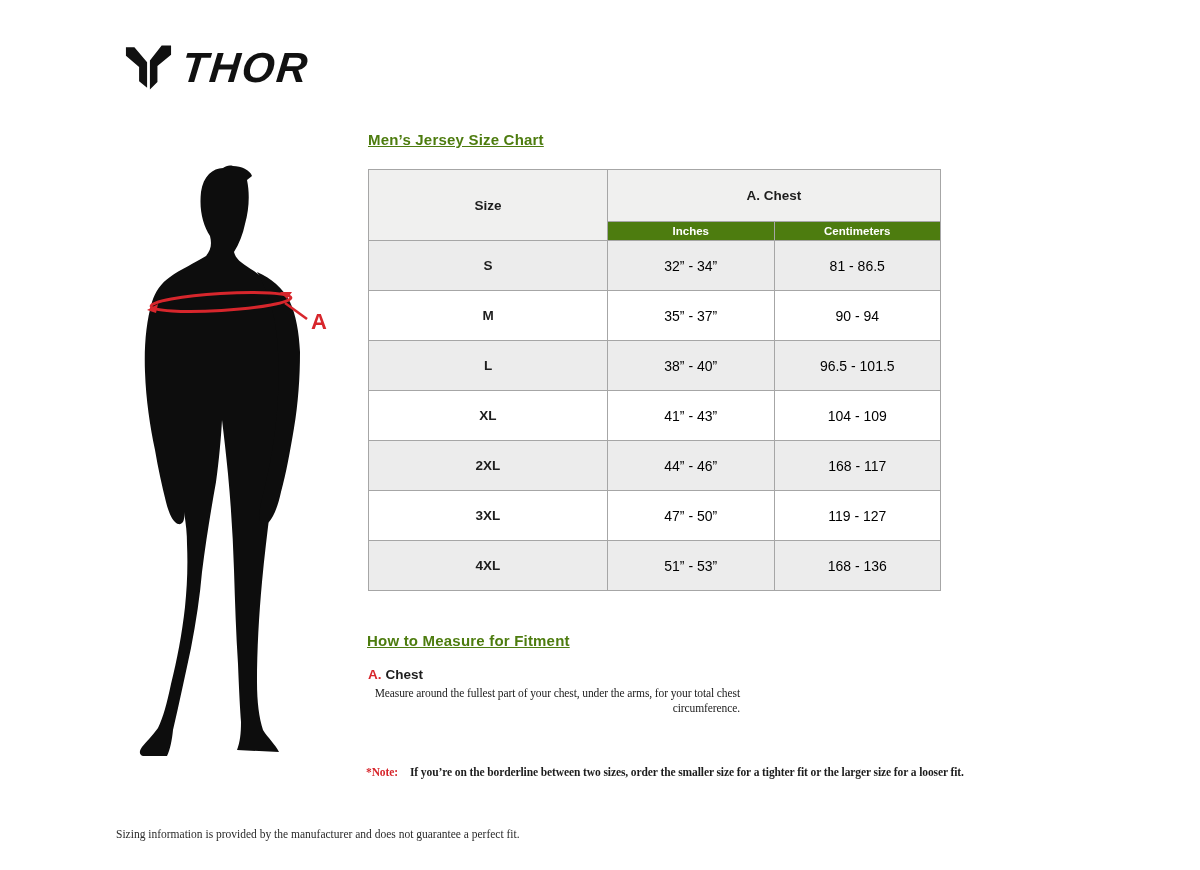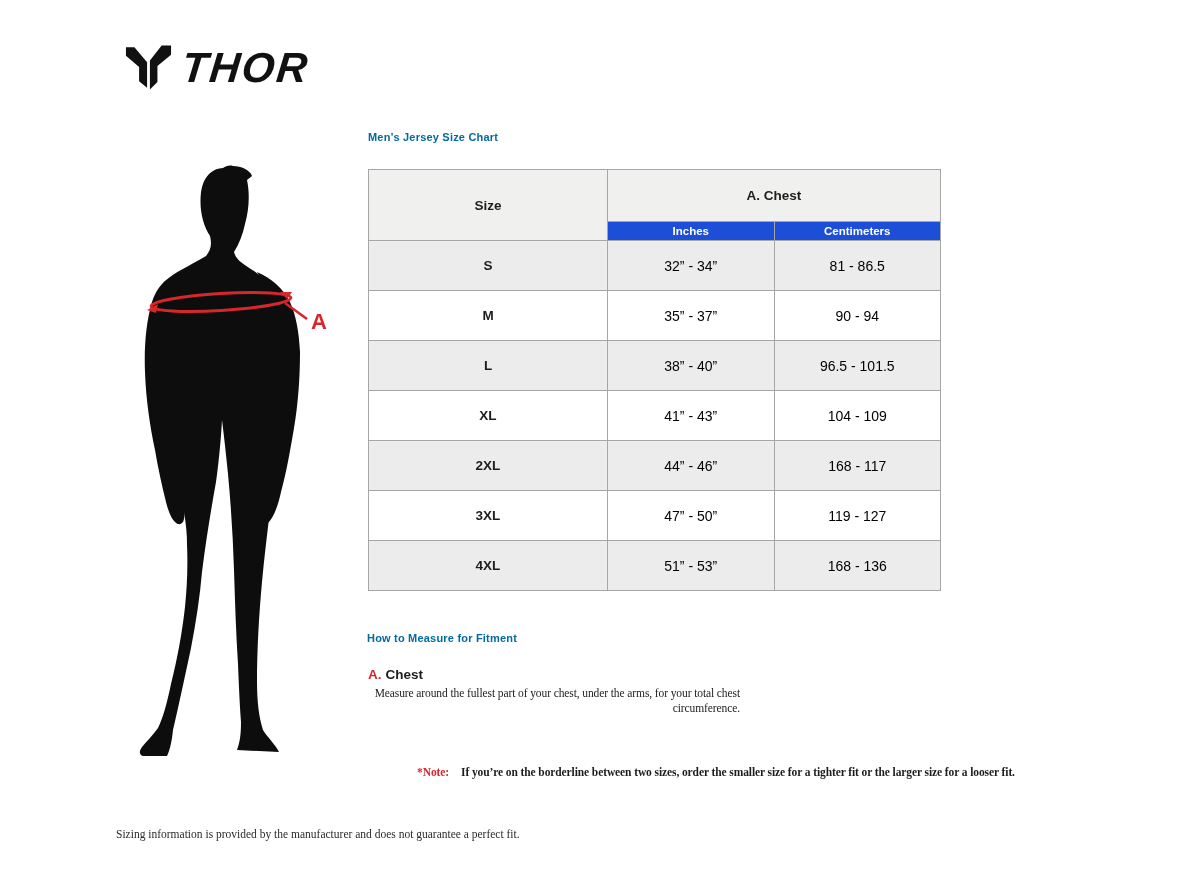--- a/index.html
+++ b/index.html
@@ -14,52 +14,52 @@
   .logo-word {
     font-family:"Liberation Sans", sans-serif;
     font-style:italic; font-weight:bold; font-size:42px; letter-spacing:2px;
     color:#111; transform:skewX(-6deg); line-height:1;
   }
 
   
   .figure-wrap { position:absolute; left:137px; top:162px; width:220px; height:600px; }
 
   
-  .section-title { position:absolute; font-size:11px; font-weight:bold; color:#0369a1; letter-spacing:.2px; }
+  .section-title { position:absolute; font-size:15px; font-weight:bold; color:#4d7c0f; letter-spacing:.2px;text-decoration:underline; }
   #chart-title   { left:368px; top:131px; }
   #fitment-title { left:367px; top:632px; }
 
   
   table.size-chart {
     position:absolute; left:368px; top:169px; width:573px;
     border-collapse:collapse; table-layout:fixed;
   }
   .size-chart th, .size-chart td {
     border:1px solid #a6a6a6; text-align:center; vertical-align:middle;
   }
   .size-chart .hdr th { height:52px; background:#f0f0ef; font-size:13.5px; color:#1d1d1d; }
-  .size-chart .units th { height:19px; background:#1d4ed8; color:#fff; font-size:11.5px; font-weight:bold; }
+  .size-chart .units th { height:19px; background:#4d7c0f; color:#fff; font-size:11.5px; font-weight:bold; }
   .size-chart td { height:50px; font-size:14px; color:#000000; background:#fff; }
   .size-chart td.size-cell { font-weight:bold; font-size:13.5px; color:#1d1d1d; }
   .size-chart tr.alt td { background:#ececec; }
 
   
   .fit-item { position:absolute; left:368px; top:667px; font-size:13.5px; font-weight:bold; }
   .fit-item .key { color:#d7262c; margin-right:4px; }
   .fit-desc {
     position:absolute; left:368px; top:686px; width:372px;
     font-family:"Liberation Serif", serif; font-size:11.5px; line-height:15px;
     letter-spacing:-.1px; color:#222;text-align:right;
   }
 
   
   .note {
     position:absolute; left:366px; top:766px; width:700px;
     font-family:"Liberation Serif", serif; font-weight:bold;
-    font-size:11.5px; letter-spacing:-.1px; color:#1d1d1d;text-align:center;
+    font-size:11.5px; letter-spacing:-.1px; color:#1d1d1d;
   }
   .note .prefix { color:#d7262c; margin-right:12px; }
 
   
   .disclaimer {
     position:absolute; left:116px; top:827px; width:430px;
     font-family:"Liberation Serif", serif; font-size:11.5px; line-height:15px; color:#2a2a2a;
   }
 </style>
 </head>

